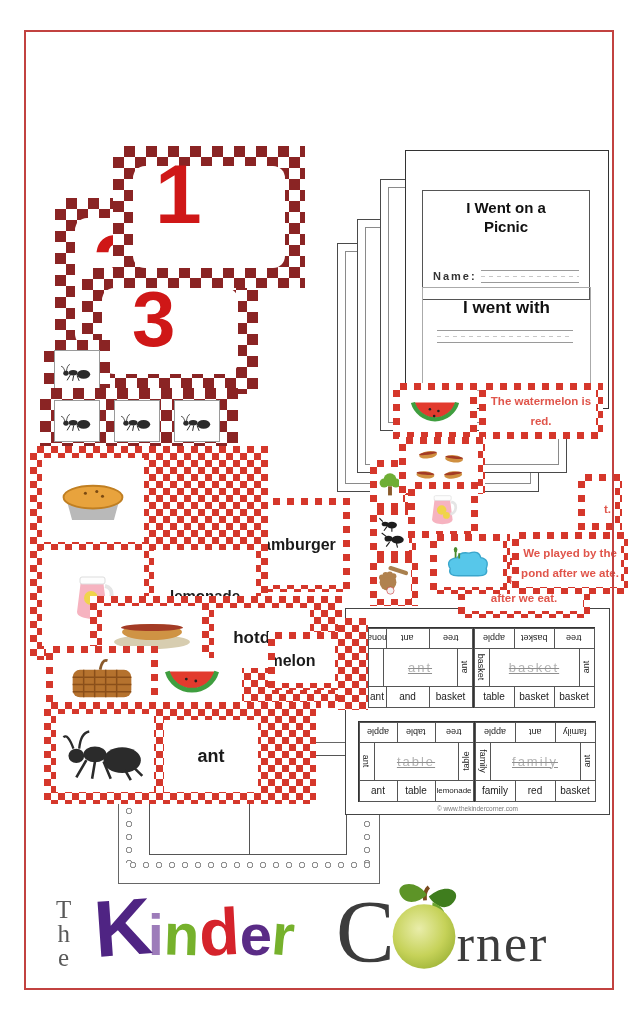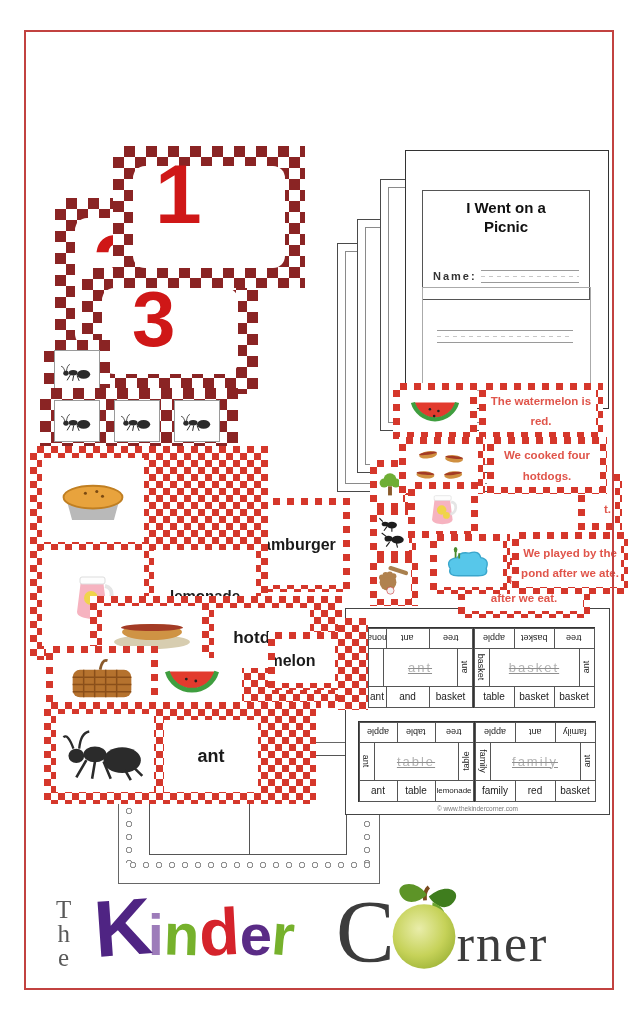--- a/index.html
+++ b/index.html
@@ -145,20 +145,21 @@
       <div class="btitle">
         <span>I Went on a</span><br>
         <span>Picnic</span>
       </div>
       <div class="namerow">
         <span class="namelabel">Name:</span>
         <span class="hw-lines"></span>
       </div>
     </div>
     <div id="bbox2">
+      <div class="bwith">I went with</div>
       <div class="hw-lines withlines"></div>
     </div>
   </div>
 
   <div class="abs" id="ww-sheet">
 
     <div class="ww" id="wwA">
       <div class="r rt">
         <div class="c flipcell clipL">
             <span>lemonade</span>
@@ -434,28 +435,20 @@
             <ellipse cx="10" cy="5" rx="10" ry="4" fill="#d09040"></ellipse>
             <ellipse cx="10" cy="3.4" rx="10" ry="1.6" fill="#a33b25"></ellipse>
           </g>
         <g transform="translate(34 26) rotate(-6)">
             <ellipse cx="10" cy="5" rx="10" ry="4" fill="#d09040"></ellipse>
             <ellipse cx="10" cy="3.4" rx="10" ry="1.6" fill="#a33b25"></ellipse>
           </g>
       </svg>
     </div>
   </div>
-  <div class="abs red-check scard strip" style="left:487px;top:437px;width:120px;height:57px;">
-    <div class="inner">
-        <div class="stxt">
-      <span>We cooked four</span><br>
-      <span>hotdogs.</span>
-    </div>
-      </div>
-  </div>
 
   <div class="abs red-check scard strip" style="left:408px;top:482px;width:70px;height:56px;">
     <div class="inner">
       <svg width="30" height="38" viewBox="0 0 44 52">
         <path d="M10 8 h22 l4 32 c0 9 -30 9 -30 0 Z" fill="#f6b3c0"></path>
         <rect x="9" y="5" width="25" height="7" rx="2" fill="#fdfdfd" stroke="#ddd"></rect>
         <circle cx="20" cy="26" r="7" fill="#f0d44a"></circle>
           <circle cx="27" cy="34" r="5" fill="#f0d44a"></circle>
         <path d="M34 14 c10 2 8 16 -1 18" stroke="#e5e5e5" stroke-width="4" fill="none"></path>
       </svg>

